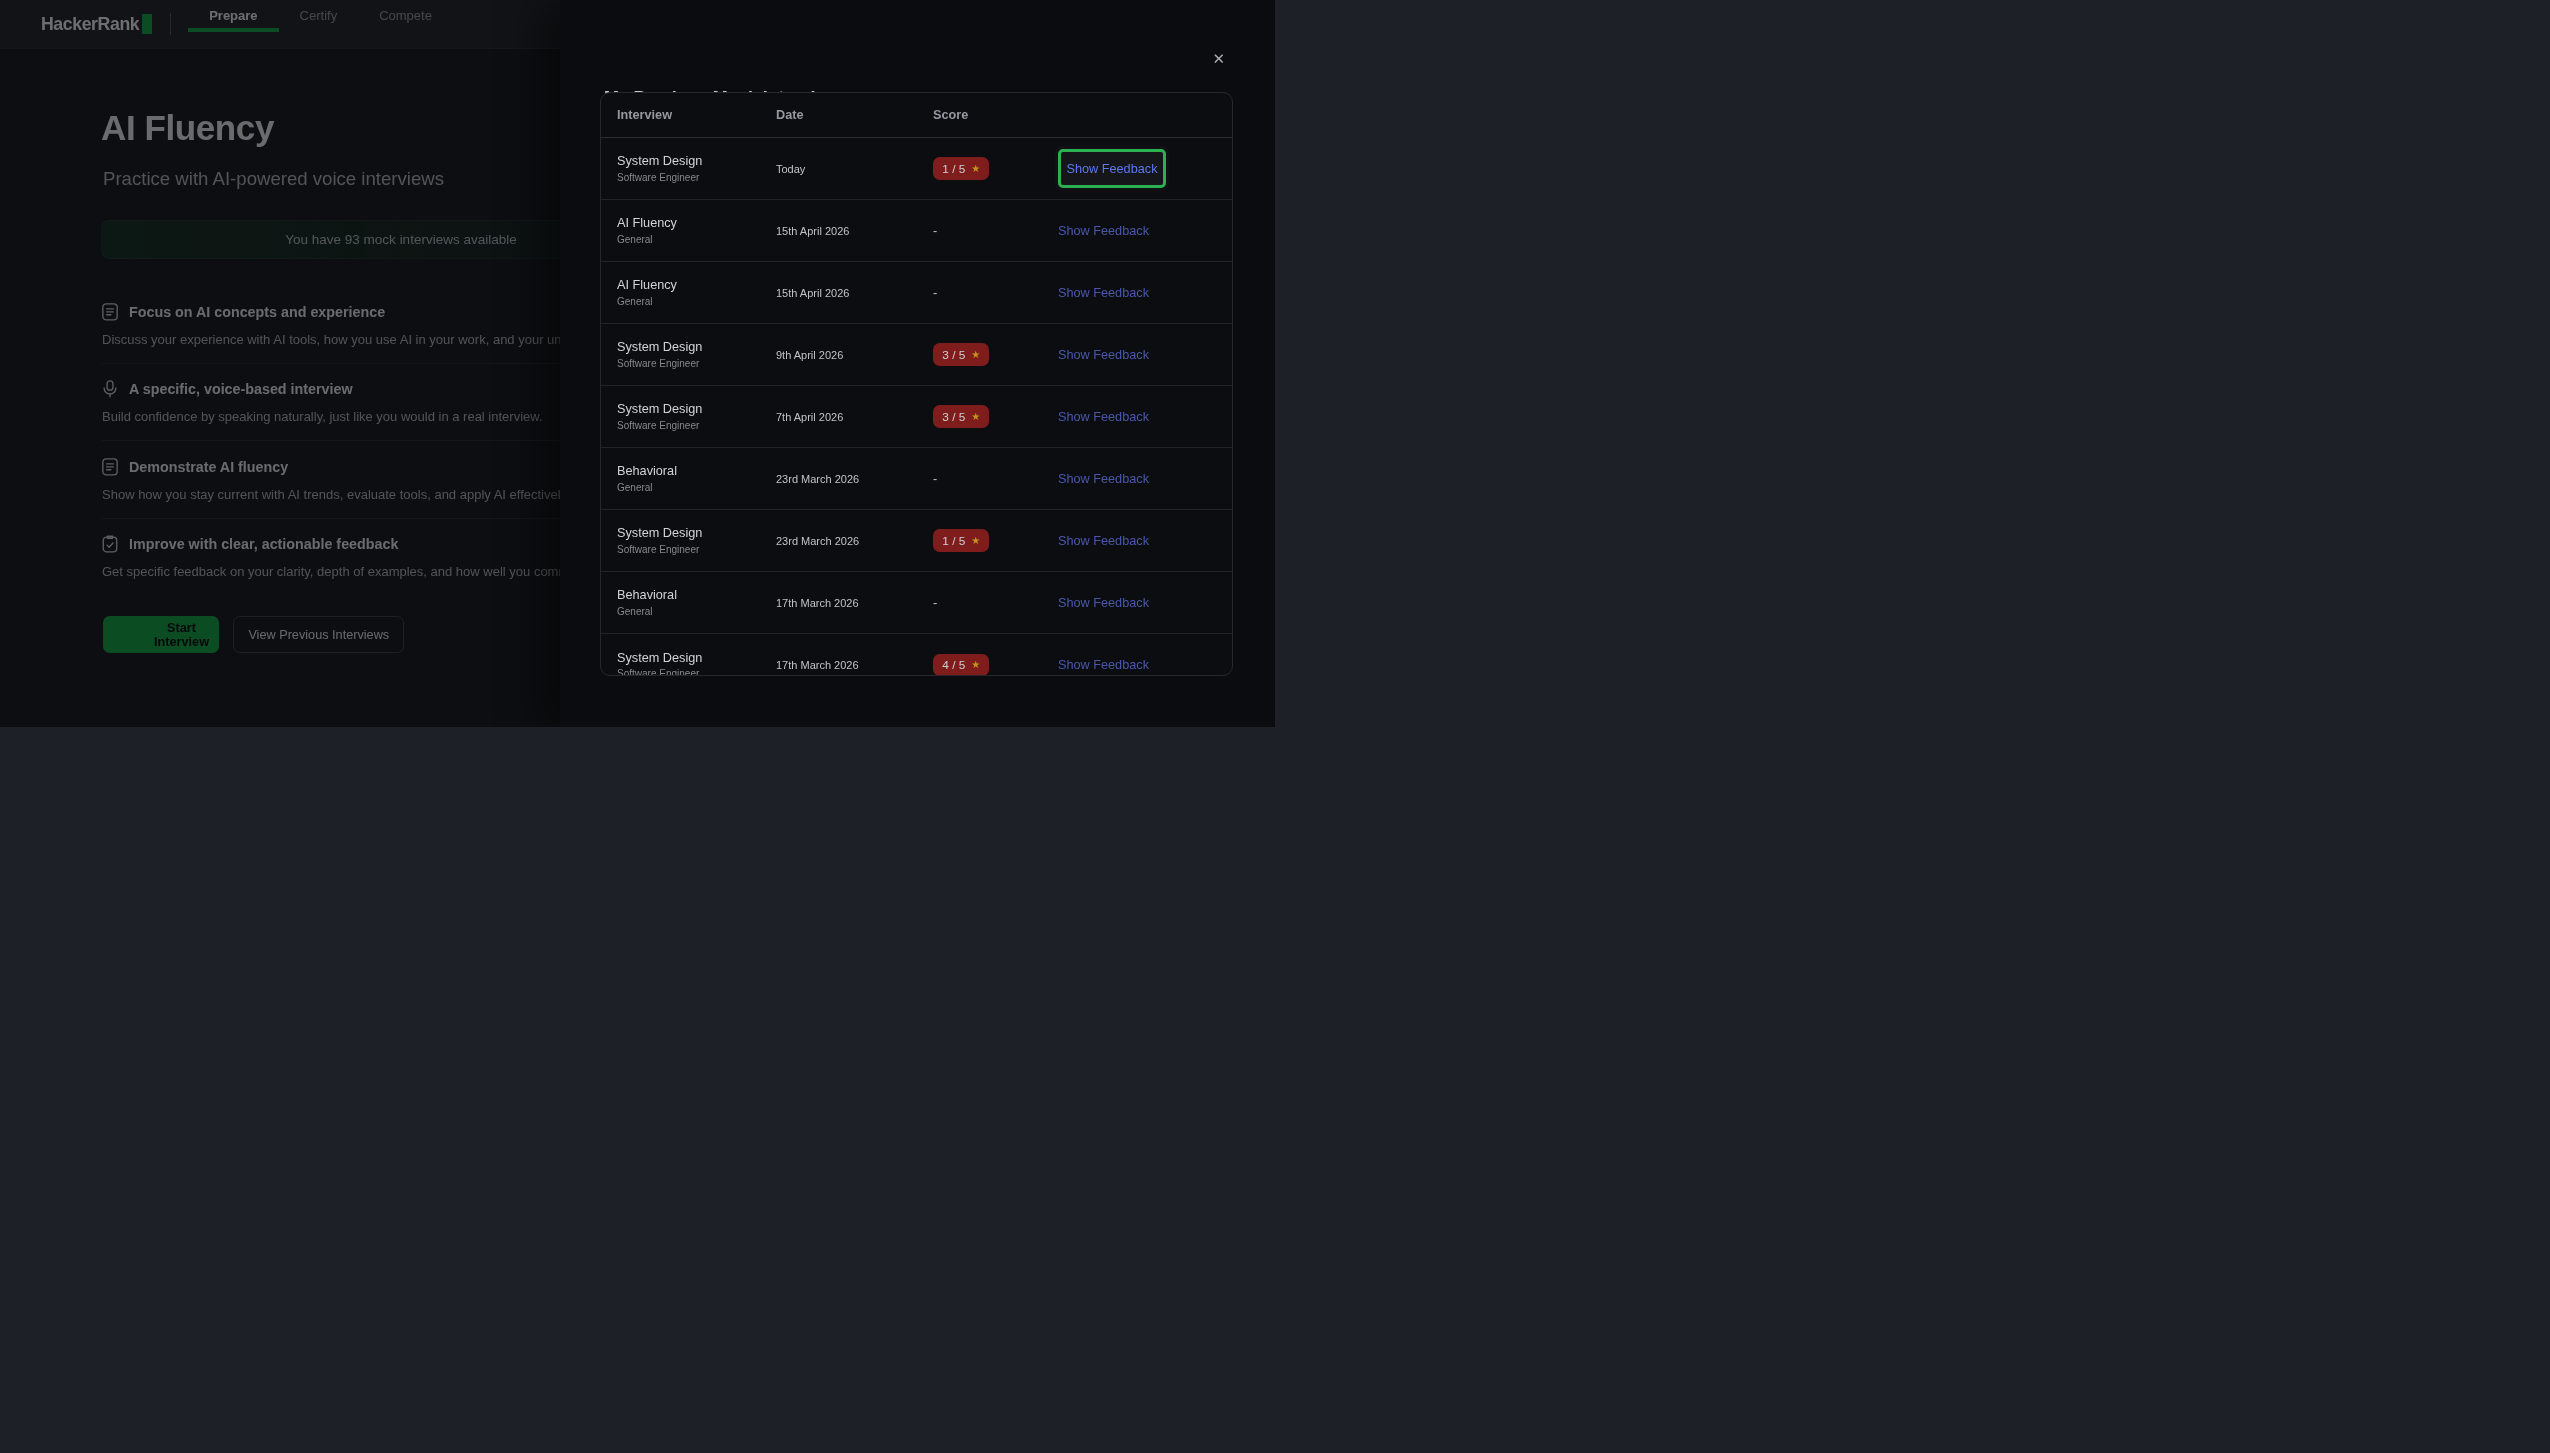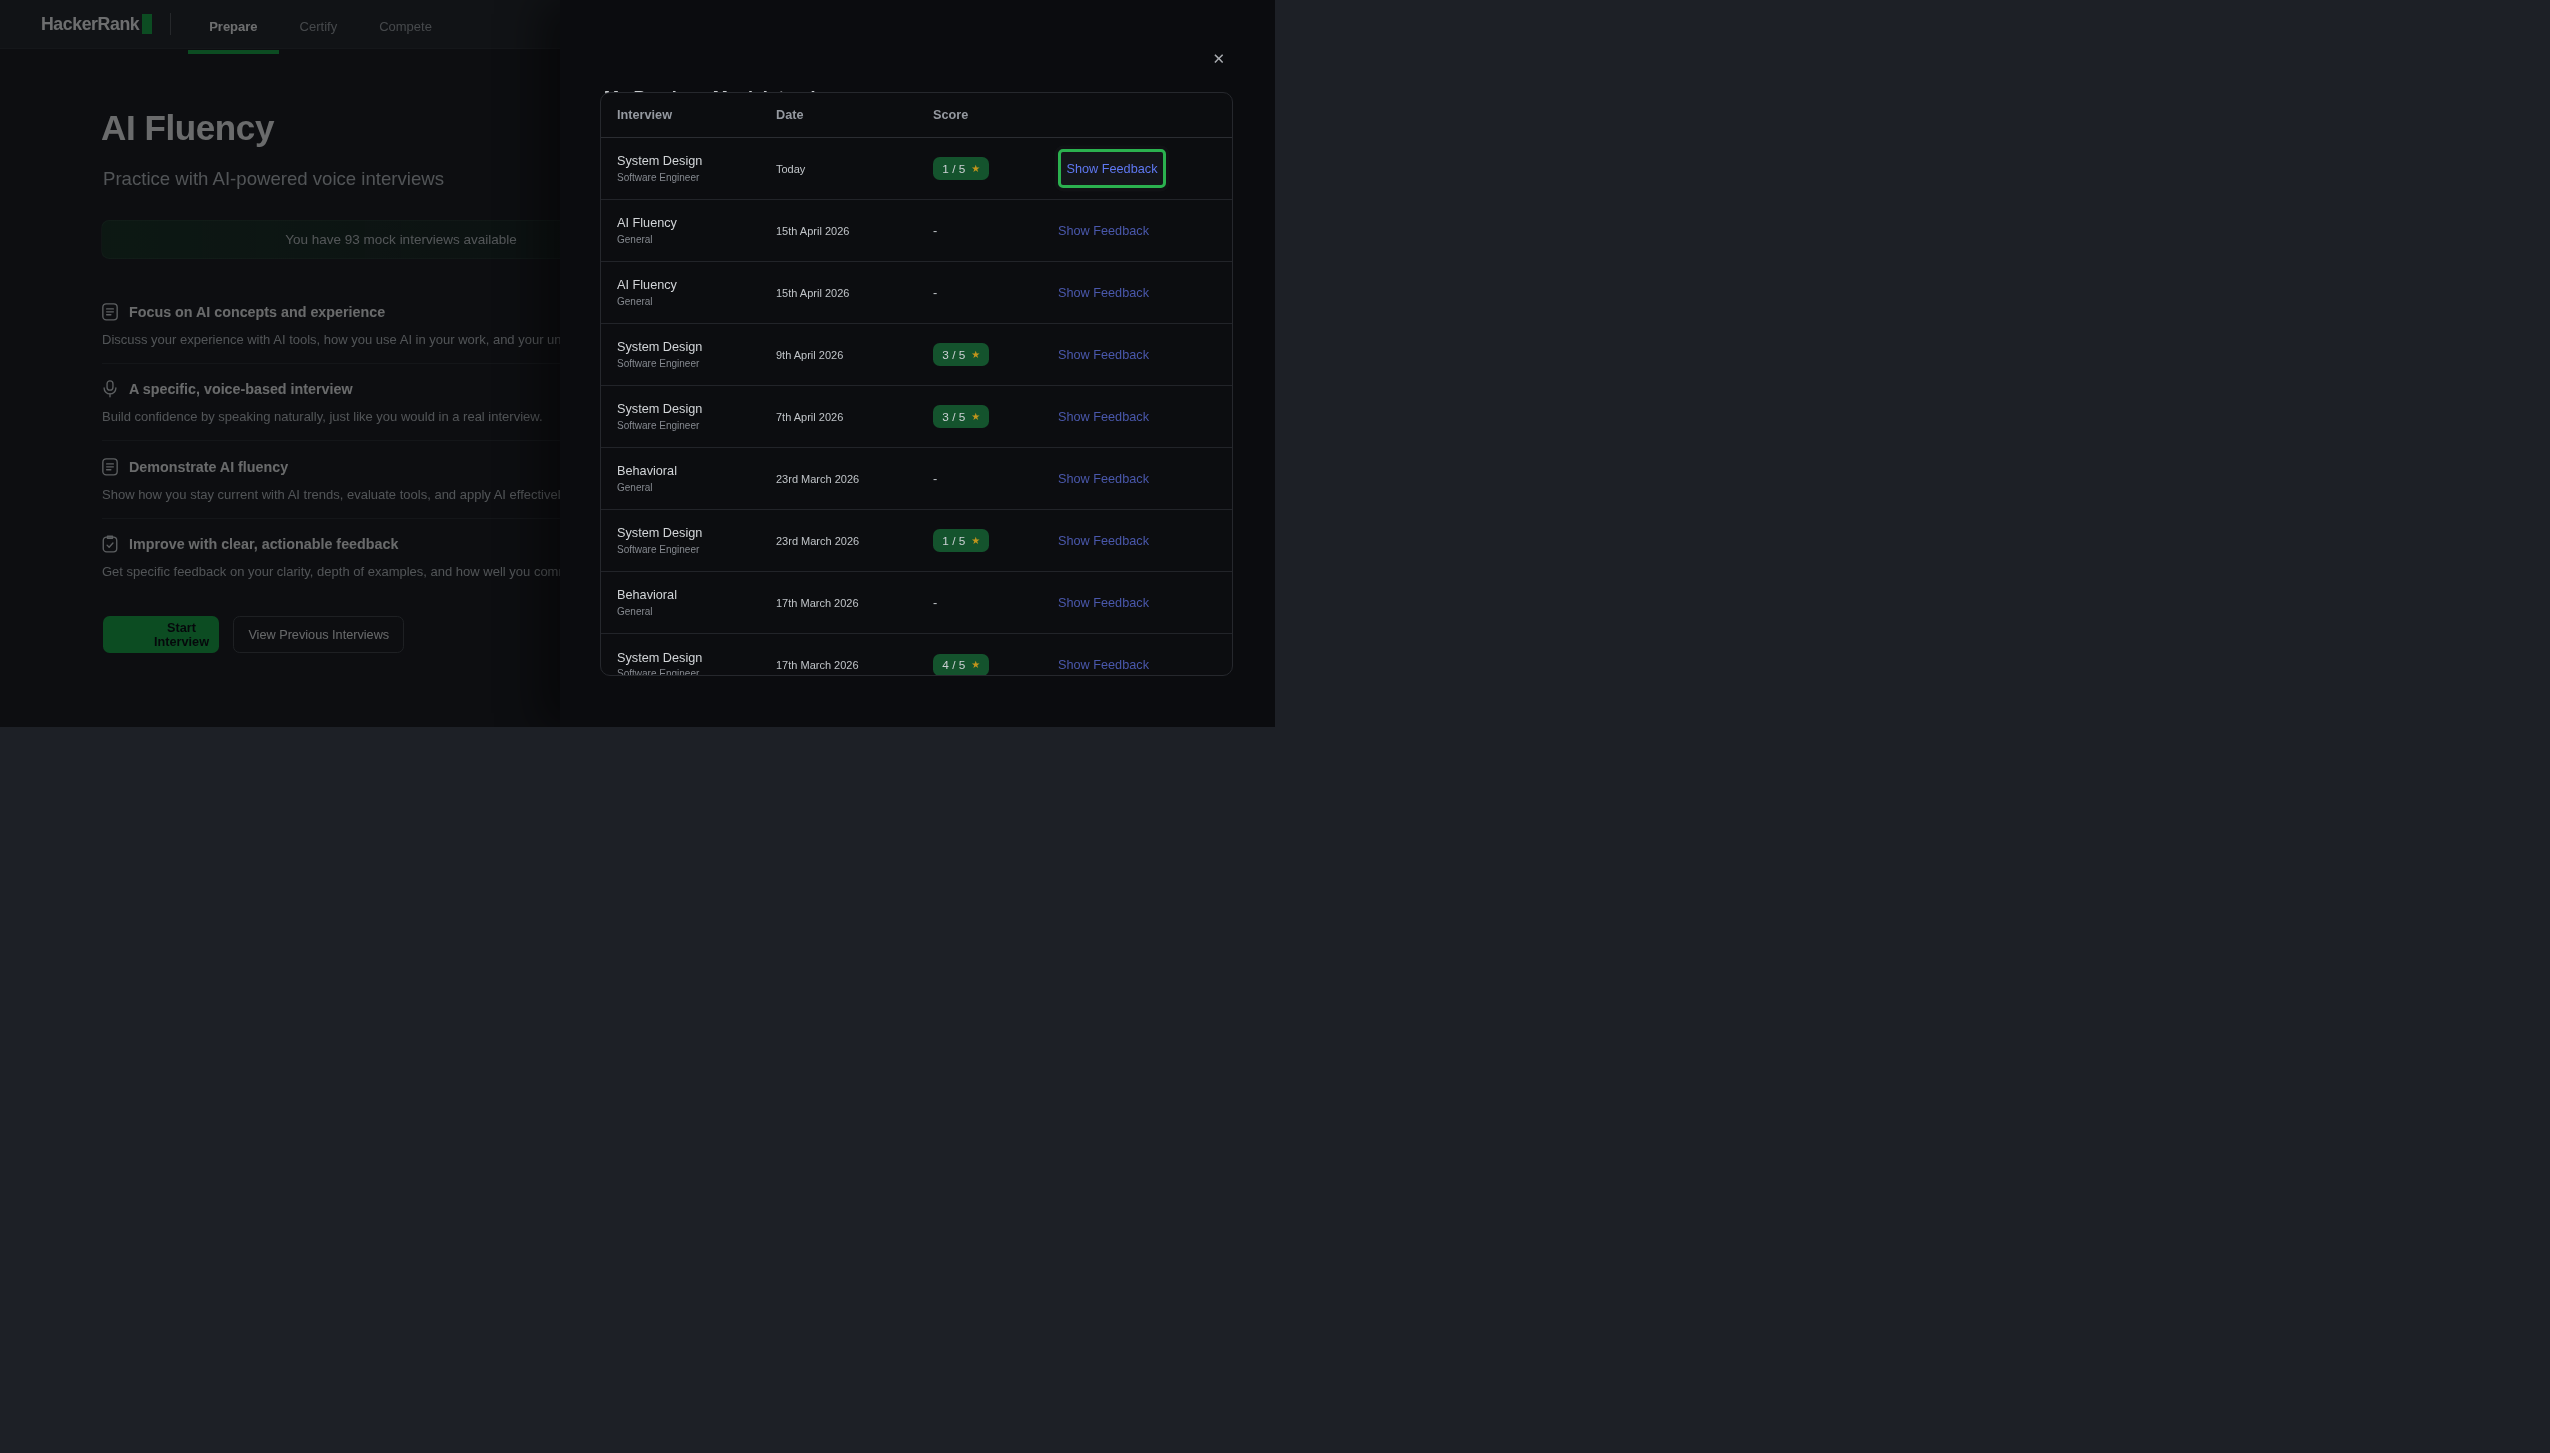--- a/index.html
+++ b/index.html
@@ -15,21 +15,21 @@
     position:absolute; top:0; left:0; width:100%; height:49px;
     background:#262a31; border-bottom:0.8px solid #30343b;
     display:flex; align-items:center; z-index:1;
   }
   .logo { display:flex; align-items:center; margin-left:41px; }
   .logo-text { font-size:17.7px; font-weight:700; letter-spacing:-0.4px; color:#f2f4f6; }
   .logo-block { width:10px; height:19.4px; background:#1ba94c; margin-left:2.5px; }
   .nav-sep { width:0.8px; height:22px; background:#565a61; margin-left:18.6px; }
   .tabs { display:flex; height:49px; margin-left:17px; }
   .tab {
-    height:54px; display:flex; align-items:center; padding:0 21px;
+    height:32px; display:flex; align-items:center; padding:0 21px;
     font-size:13px; color:#9aa0a6; cursor:pointer; position:relative;
   }
   .tab.active { color:#f2f4f6; font-weight:700; }
   .tab.active::after {
     content:""; position:absolute; left:0; right:0; bottom:0; height:3.4px; background:#1ba94c;
   }
 
   
   .page { position:absolute; top:49px; left:0; width:100%; bottom:0; z-index:1; }
   .hero-title { margin:59px 0 0 101px; font-size:35px; font-weight:700; color:#eceef0; letter-spacing:-0.4px; }
@@ -87,21 +87,21 @@
   }
   .thead { height:45px; border-bottom:0.8px solid #2b2d32; }
   .th { font-size:12.7px; font-weight:700; color:#9599a0; }
   .tr { height:62px; border-bottom:0.8px solid #222429; }
   .tr:last-child { border-bottom:none; }
   .cell-interview .iv-title { font-size:12.7px; color:#d2d5d8; }
   .cell-interview .iv-role { font-size:10px; color:#85898f; margin-top:3.4px; }
   .cell-date { font-size:11px; color:#c0c4c8; }
   .score-pill {
     display:inline-flex; align-items:center; gap:5.9px;
-    background:#14532d; border-radius:6.7px; padding:4.2px 9.3px;
+    background:#7f1d1d; border-radius:6.7px; padding:4.2px 9.3px;
     font-size:11.8px; color:#ccd0d4;
   }
   .score-pill .star { color:#c2951c; font-size:10px; line-height:1; }
   .score-dash { font-size:12.7px; color:#c0c4c8; }
   .cell-action { display:flex; }
   .fb-link { font-size:12.7px; font-weight:500; color:#4a58ac; cursor:pointer; text-decoration:none; }
   .fb-btn-highlight {
     display:flex; align-items:center; justify-content:center;
     width:108px; height:39px; background:#14161a; border-radius:5px;
     border:3.4px solid #2bb14f; box-shadow:0 0 0 3.4px #101114;

